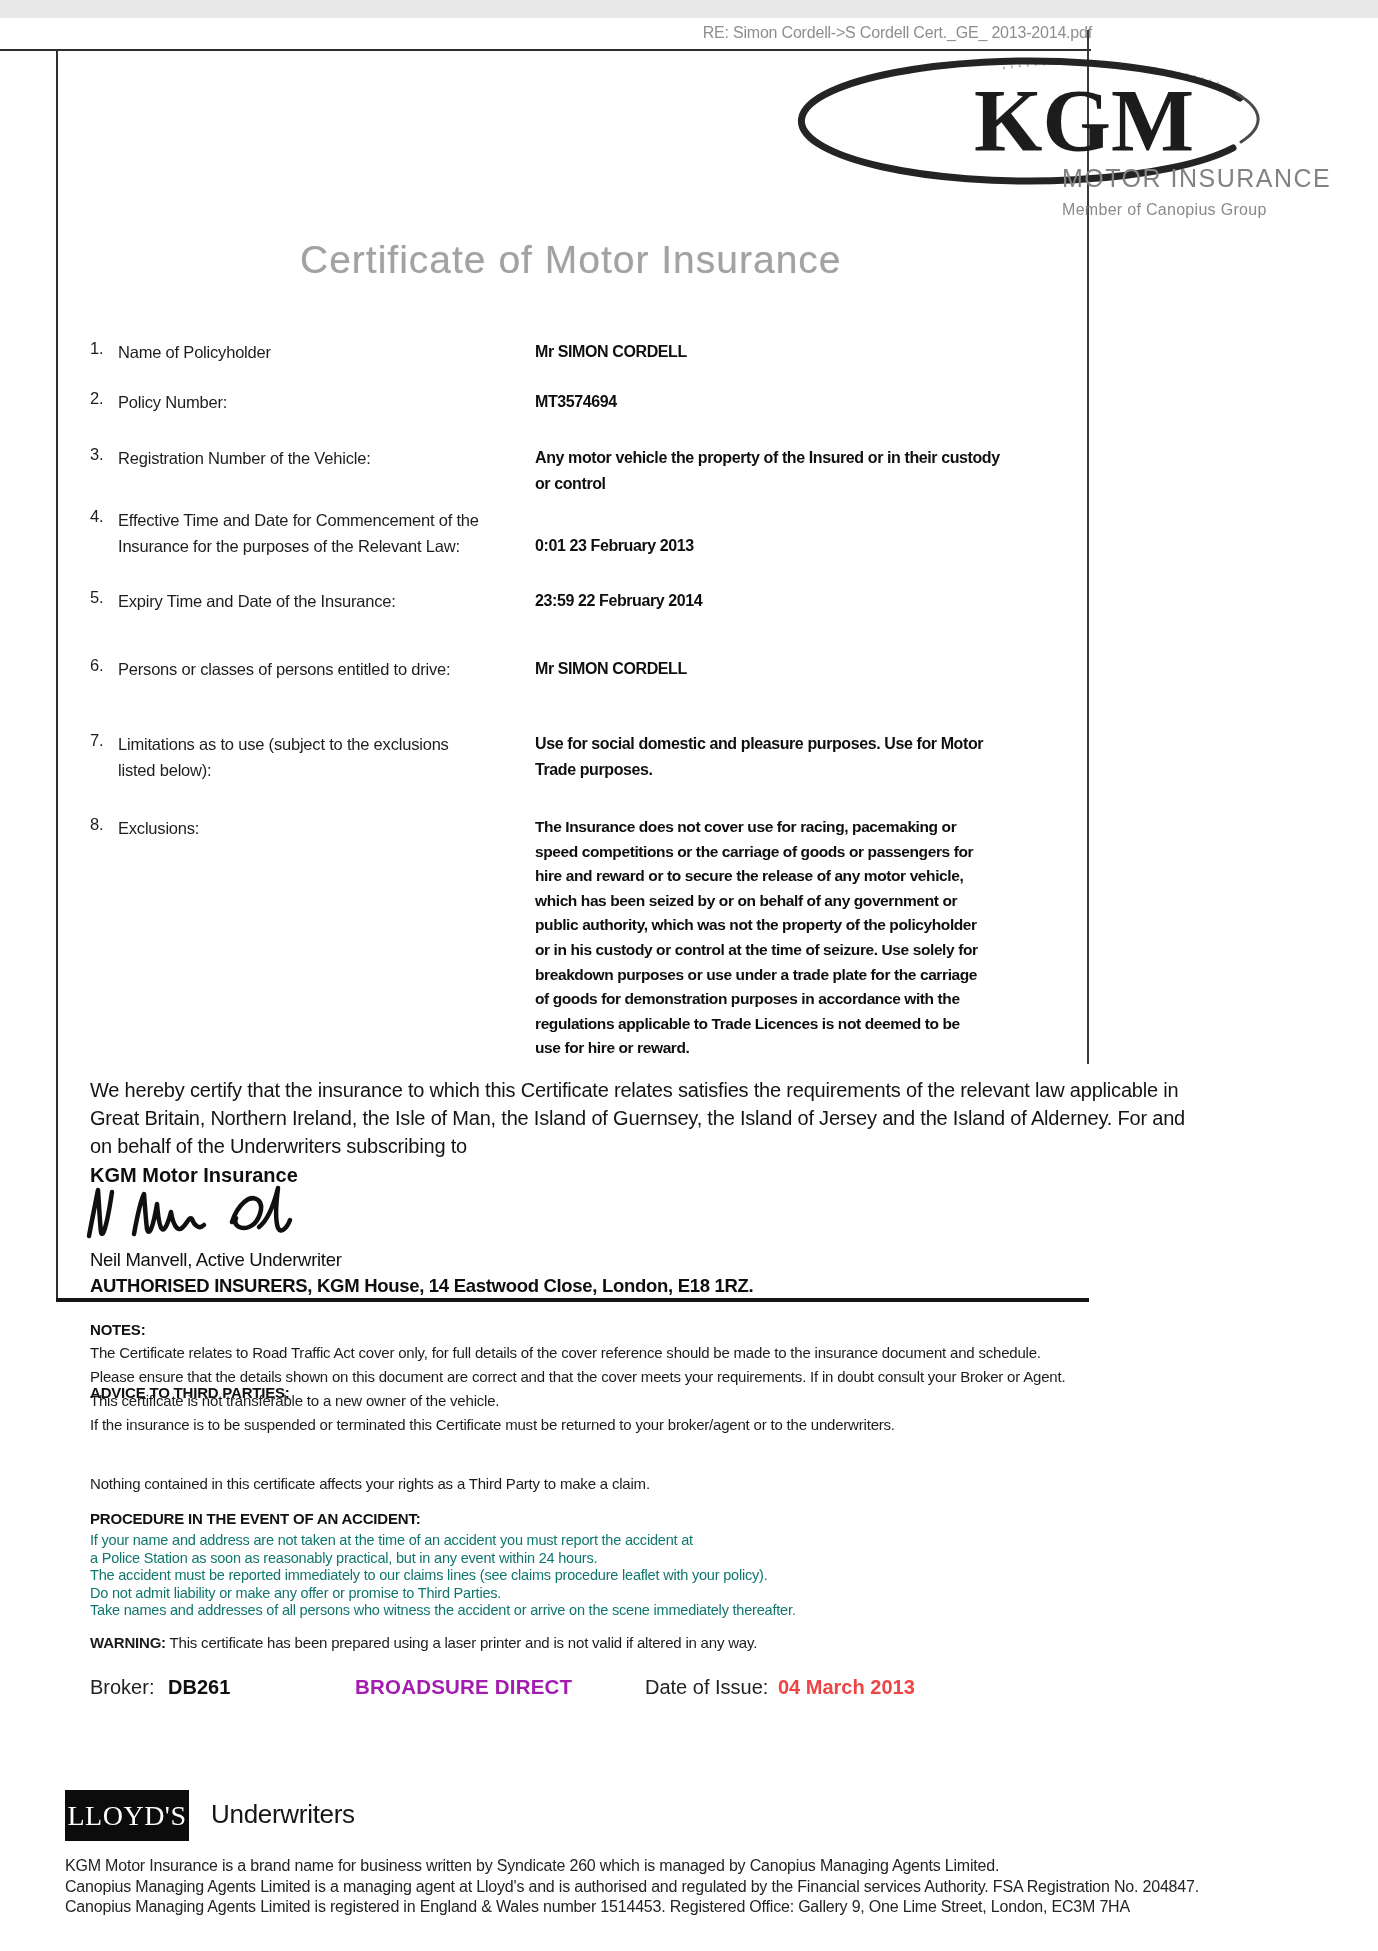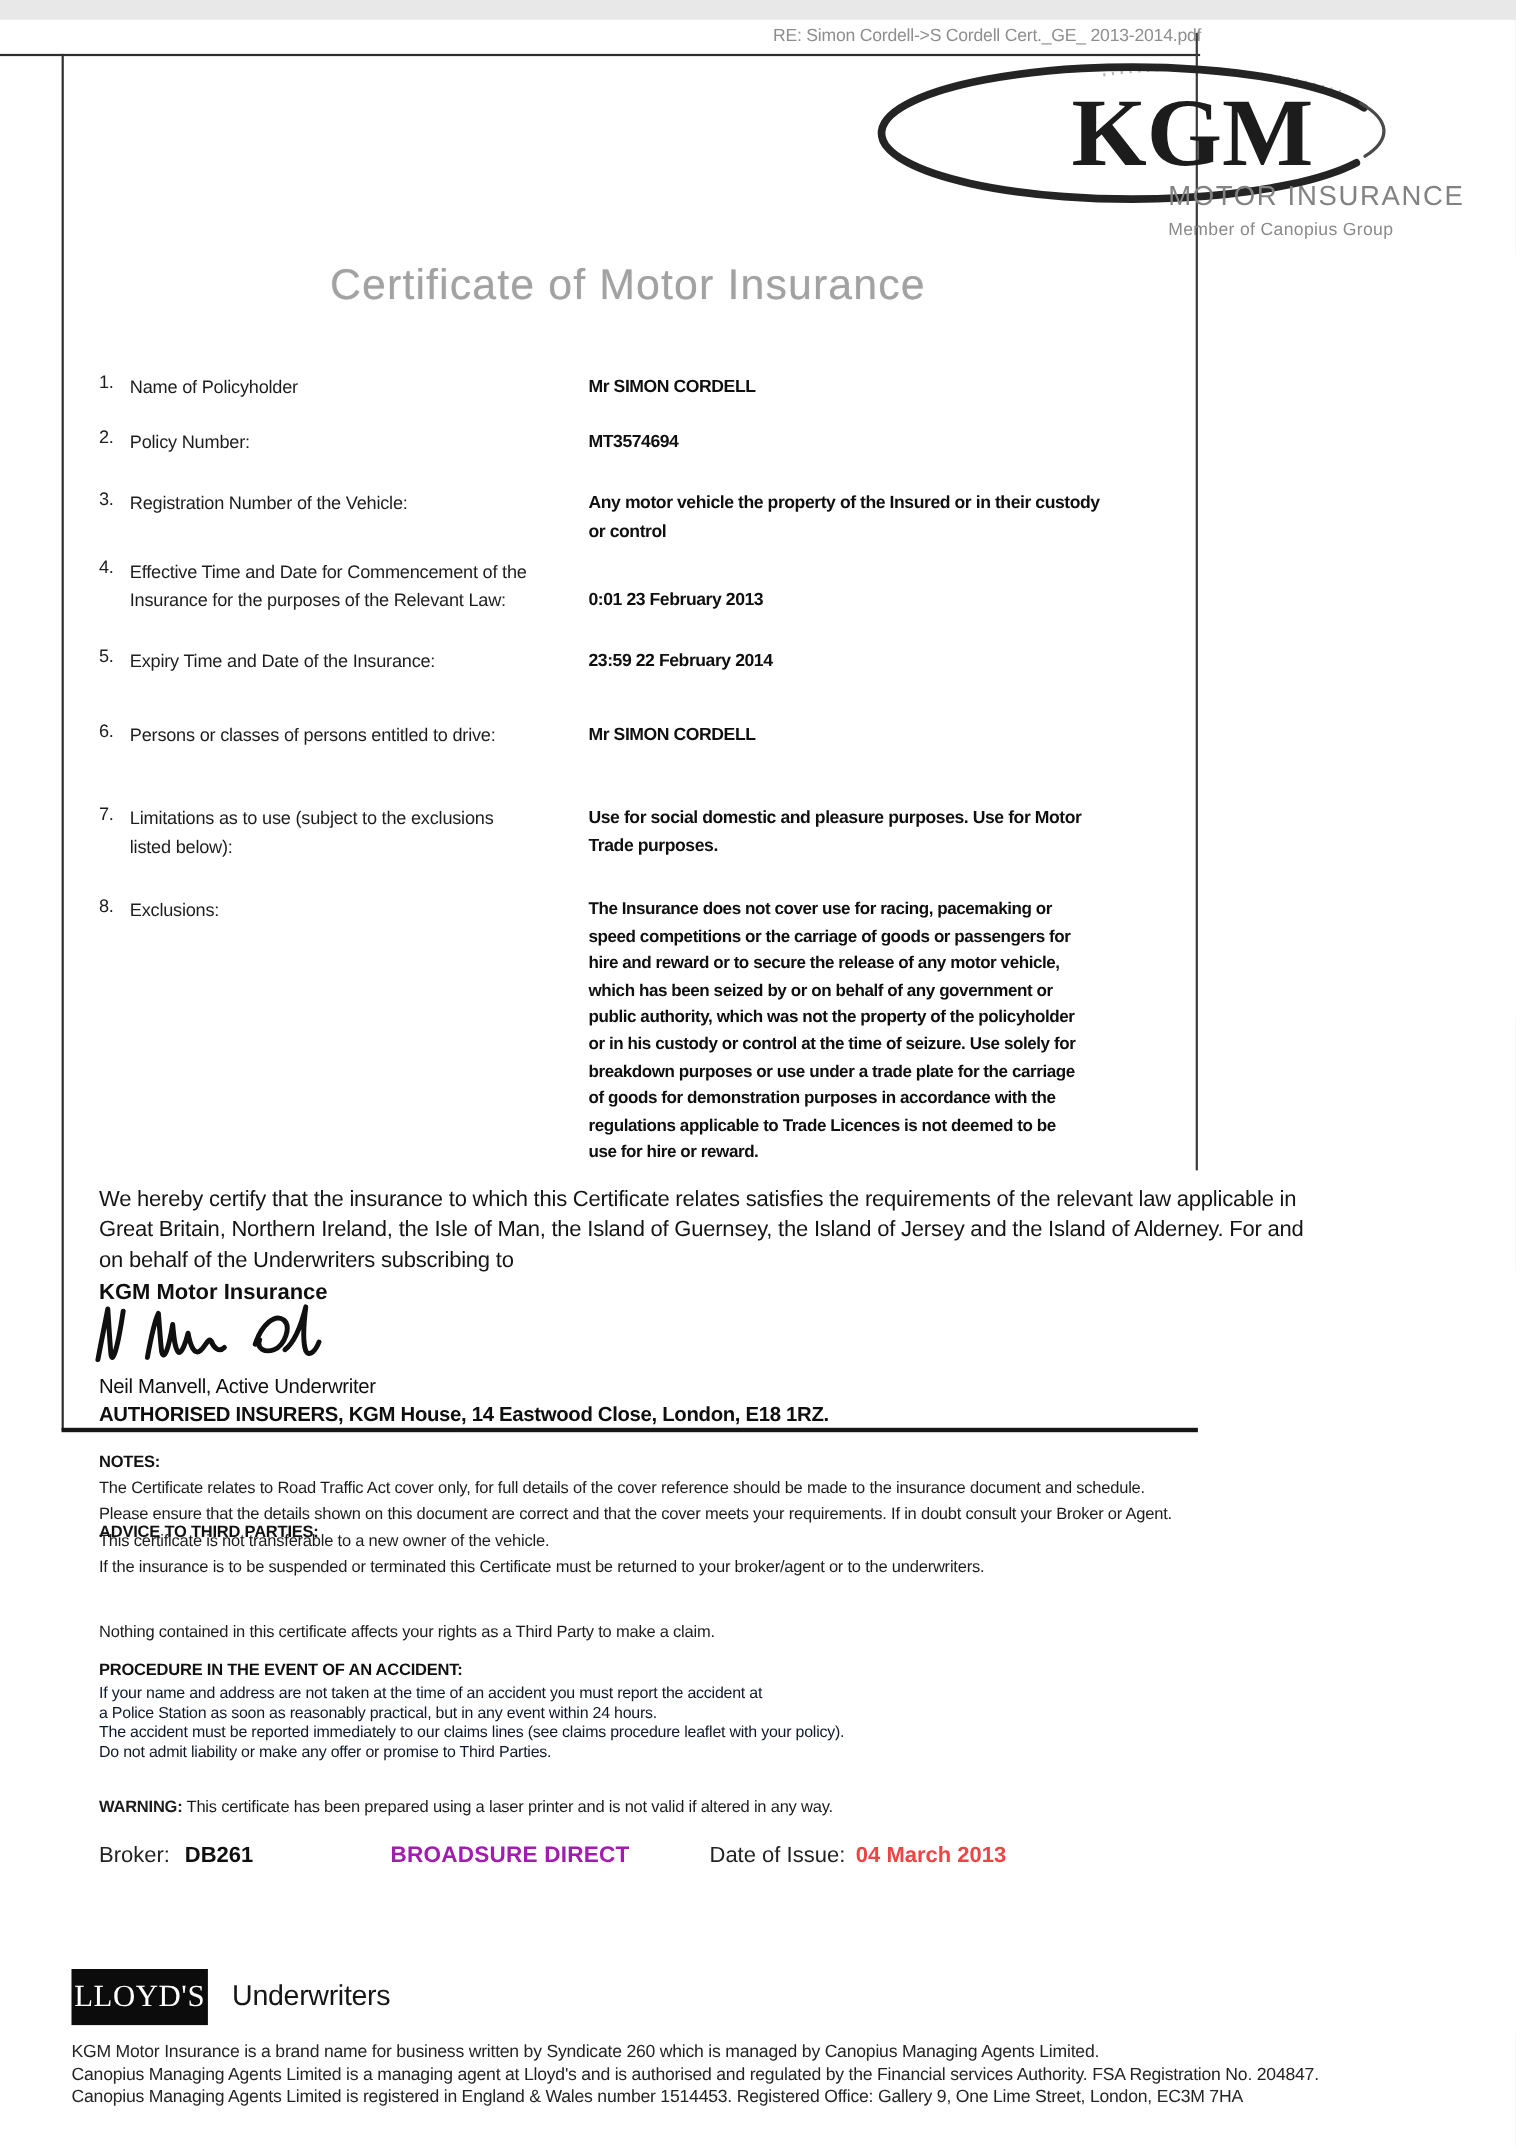--- a/index.html
+++ b/index.html
@@ -46,21 +46,21 @@
   .declaration{left:90px;top:1058px;width:1262px;font-size:20px;line-height:28px;
                letter-spacing:-0.2px;color:#141414;white-space:pre-line;}
   .sig-company{left:90px;top:1146px;font-size:20px;font-weight:bold;color:#0f0f0f;}
   .sig-svg{left:82px;top:1164px;}
   .sig-name{left:90px;top:1231px;font-size:18.5px;font-weight:normal;letter-spacing:-0.3px;color:#0f0f0f;}
   .sig-addr{left:90px;top:1257px;font-size:18.5px;font-weight:bold;letter-spacing:-0.3px;color:#0f0f0f;}
 
   
   .sec-head{font-size:15px;font-weight:bold;letter-spacing:-0.2px;color:#111;}
   .sec-line{font-size:15px;letter-spacing:-0.2px;color:#1c1c1c;margin-bottom:7px;}
-  .proc-line{font-size:14.5px;line-height:17.5px;letter-spacing:-0.2px;color:#0f172a;}
+  .proc-line{font-size:14.5px;line-height:17.5px;letter-spacing:-0.2px;color:#0f766e;}
   .notes-head{left:90px;top:1303px;}
   .notes-body{left:90px;top:1326px;width:1200px;}
   .advice-head{left:90px;top:1366px;}
   .advice-body{left:90px;top:1457px;width:1200px;}
   .proc-head{left:90px;top:1492px;}
   .proc-body{left:90px;top:1514px;width:1200px;}
   .warning{left:90px;top:1616px;font-size:15px;letter-spacing:-0.2px;color:#1c1c1c;}
   .warning b{letter-spacing:-0.2px;}
 
   
@@ -186,20 +186,21 @@
   <div class="abs advice-body">
     <div class="sec-line">Nothing contained in this certificate affects your rights as a Third Party to make a claim.</div>
   </div>
 
   <div class="abs sec-head proc-head">PROCEDURE IN THE EVENT OF AN ACCIDENT:</div>
   <div class="abs proc-body">
     <div class="proc-line">If your name and address are not taken at the time of an accident you must report the accident at</div>
     <div class="proc-line"> a Police Station as soon as reasonably practical, but in any event within 24 hours.</div>
     <div class="proc-line">The accident must be reported immediately to our claims lines (see claims procedure leaflet with your policy).</div>
     <div class="proc-line">Do not admit liability or make any offer or promise to Third Parties.</div>
+    <div class="proc-line">Take names and addresses of all persons who witness the accident or arrive on the scene immediately thereafter.</div>
   </div>
 
   <div class="abs warning">
     <b>WARNING:</b><span> This certificate has been prepared using a laser printer and is not valid if altered in any way.</span>
   </div>
 
   <div class="abs broker-label">Broker:</div>
   <div class="abs broker-code">DB261</div>
   <div class="abs broker-name">BROADSURE DIRECT</div>
   <div class="abs issue-label">Date of Issue:</div>

